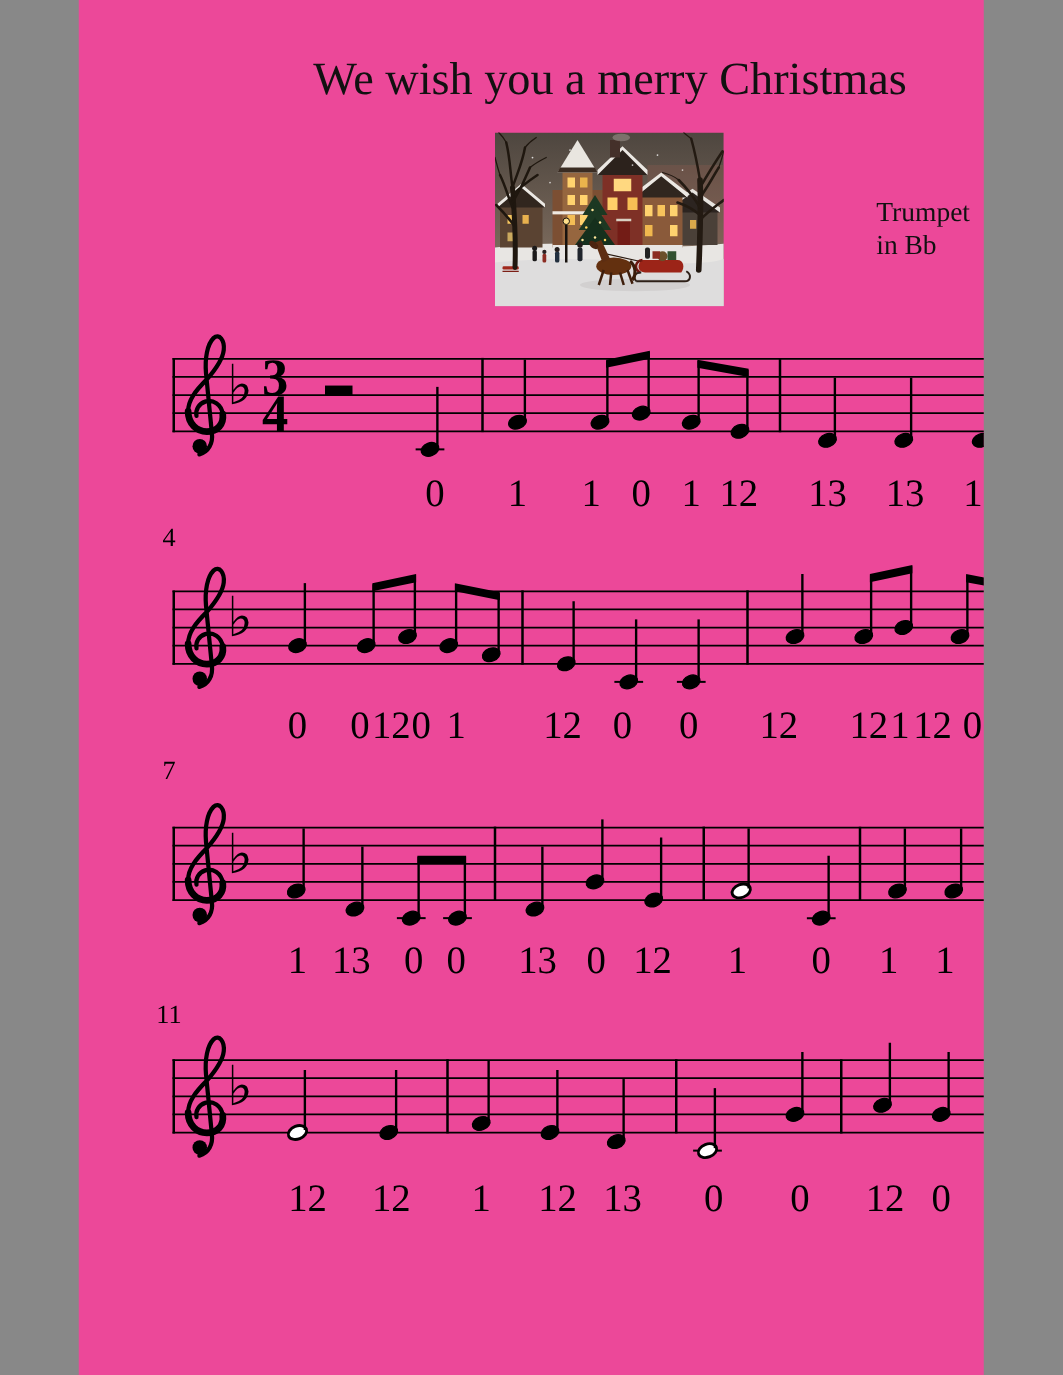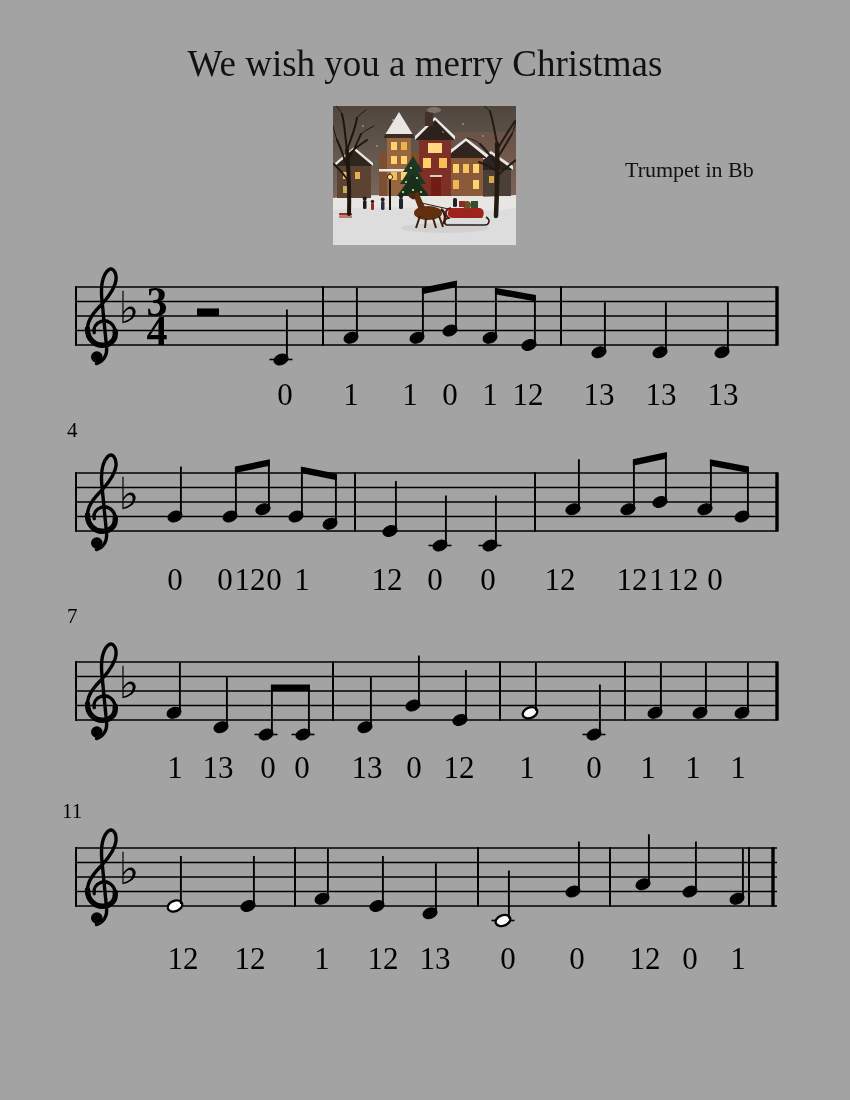--- a/index.html
+++ b/index.html
@@ -1,20 +1,20 @@
 <!DOCTYPE html>
 <html><head>
 <meta charset="utf-8">
 <style>
   html,body{margin:0;padding:0;background:#888;}
-  #page{position:relative;width:850px;height:1100px;background:#a3a3a3;margin:0 auto;overflow:hidden;
+  #page{position:relative;width:724px;height:1100px;background:#ec4899;margin:0 auto;overflow:hidden;
         font-family:"Liberation Serif",serif;color:#000;}
   #title{position:absolute;left:0;top:42px;width:850px;text-align:center;
          font-size:37px;font-family:"Liberation Serif",serif;color:#111;}
-  #instrument{position:absolute;left:625px;top:157px;font-size:22px;font-family:"Liberation Serif",serif;color:#111;}
+  #instrument{position:absolute;left:638px;top:157px;font-size:22px;font-family:"Liberation Serif",serif;color:#111;}
   #artwork{position:absolute;left:333px;top:106px;width:183px;height:139px;}
   #score-svg{position:absolute;left:0;top:0;width:850px;height:1100px;}
   svg text{user-select:none;}
 </style>
 </head>
 <body>
 
 <div id="page">
 
   <div id="title">We wish you a merry Christmas</div>

